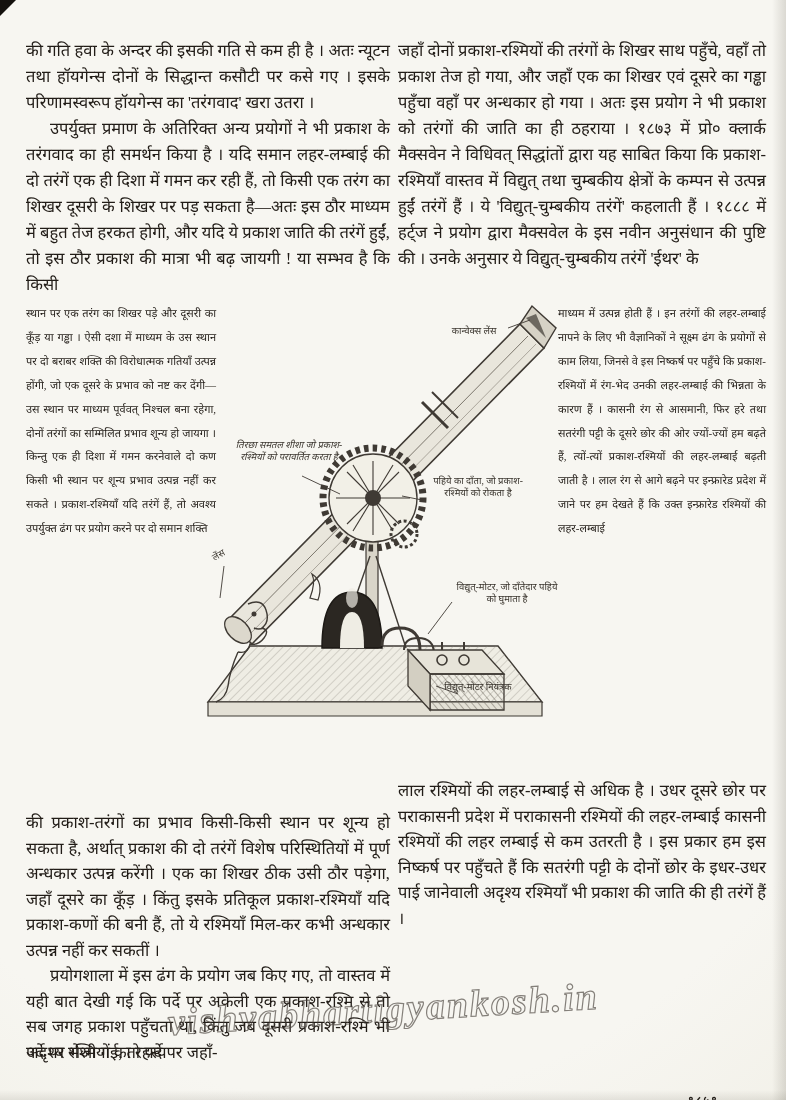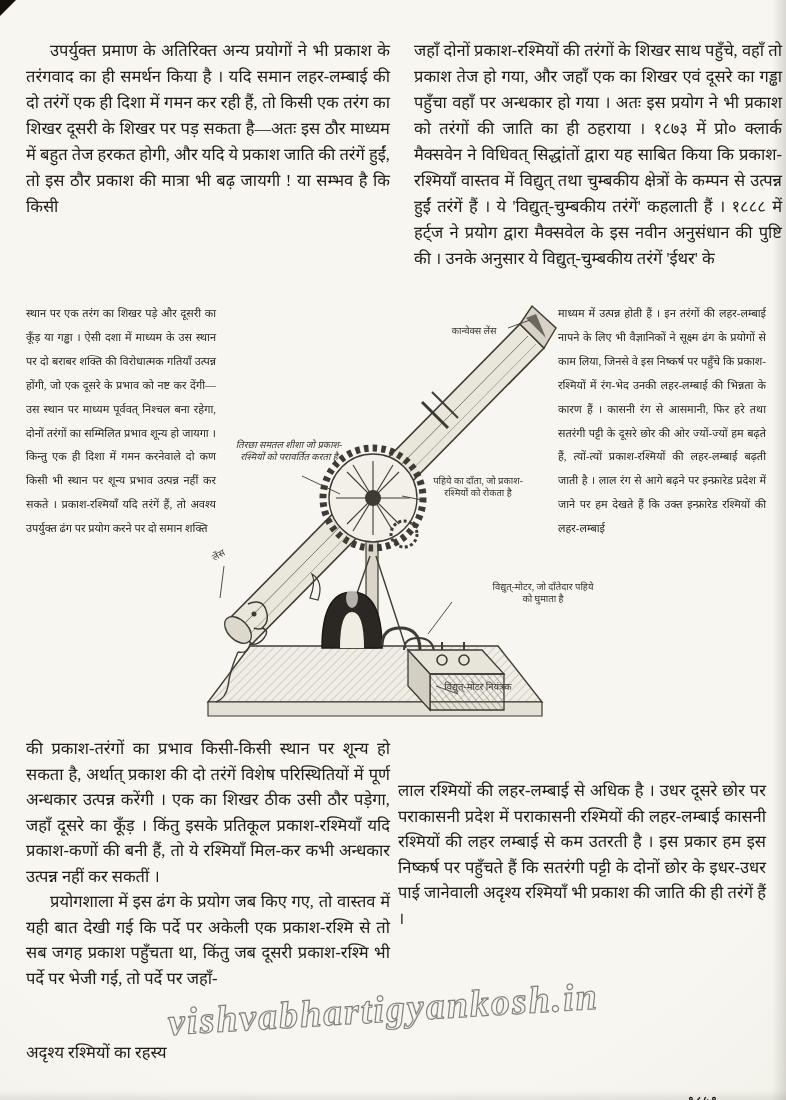--- a/index.html
+++ b/index.html
@@ -55,23 +55,24 @@
 </head>
 <body>
 
 <div class="page">
 
   <div class="corner-artifact"></div>
   <div class="edge-shade-right"></div>
   <div class="edge-shade-bottom"></div>
 
   <div class="col full" style="left:26px; top:38px; width:364px;">
+    <p>की गति हवा के अन्दर की इसकी गति से कम ही है । अतः न्यूटन तथा हॉयगेन्स दोनों के सिद्धान्त कसौटी पर कसे गए । इसके परिणामस्वरूप हॉयगेन्स का 'तरंगवाद' खरा उतरा ।</p>
     <p class="indent">उपर्युक्त प्रमाण के अतिरिक्त अन्य प्रयोगों ने भी प्रकाश के तरंगवाद का ही समर्थन किया है । यदि समान लहर-लम्बाई की दो तरंगें एक ही दिशा में गमन कर रही हैं, तो किसी एक तरंग का शिखर दूसरी के शिखर पर पड़ सकता है—अतः इस ठौर माध्यम में बहुत तेज हरकत होगी, और यदि ये प्रकाश जाति की तरंगें हुईं, तो इस ठौर प्रकाश की मात्रा भी बढ़ जायगी ! या सम्भव है कि किसी</p>
   </div>
-  <div class="col full" style="left:398px; top:38px; width:368px;margin-left:16px;">
+  <div class="col full" style="left:398px; top:38px; width:368px;">
     <p>जहाँ दोनों प्रकाश-रश्मियों की तरंगों के शिखर साथ पहुँचे, वहाँ तो प्रकाश तेज हो गया, और जहाँ एक का शिखर एवं दूसरे का गड्ढा पहुँचा वहाँ पर अन्धकार हो गया । अतः इस प्रयोग ने भी प्रकाश को तरंगों की जाति का ही ठहराया । १८७३ में प्रो० क्लार्क मैक्सवेन ने विधिवत् सिद्धांतों द्वारा यह साबित किया कि प्रकाश-रश्मियाँ वास्तव में विद्युत् तथा चुम्बकीय क्षेत्रों के कम्पन से उत्पन्न हुईं तरंगें हैं । ये 'विद्युत्-चुम्बकीय तरंगें' कहलाती हैं । १८८८ में हर्ट्‌ज ने प्रयोग द्वारा मैक्सवेल के इस नवीन अनुसंधान की पुष्टि की । उनके अनुसार ये विद्युत्-चुम्बकीय तरंगें 'ईथर' के</p>
   </div>
 
   <div class="col narrow" style="left:26px; top:302px; width:190px;">
     <p>स्थान पर एक तरंग का शिखर पड़े और दूसरी का कूँड़ या गड्ढा । ऐसी दशा में माध्यम के उस स्थान पर दो बराबर शक्ति की विरोधात्मक गतियाँ उत्पन्न होंगी, जो एक दूसरे के प्रभाव को नष्ट कर देंगी—उस स्थान पर माध्यम पूर्ववत् निश्चल बना रहेगा, दोनों तरंगों का सम्मिलित प्रभाव शून्य हो जायगा । किन्तु एक ही दिशा में गमन करनेवाले दो कण किसी भी स्थान पर शून्य प्रभाव उत्पन्न नहीं कर सकते । प्रकाश-रश्मियाँ यदि तरंगें हैं, तो अवश्य उपर्युक्त ढंग पर प्रयोग करने पर दो समान शक्ति</p>
   </div>
   <div class="col narrow" style="left:558px; top:302px; width:208px;">
     <p>माध्यम में उत्पन्न होती हैं । इन तरंगों की लहर-लम्बाई नापने के लिए भी वैज्ञानिकों ने सूक्ष्म ढंग के प्रयोगों से काम लिया, जिनसे वे इस निष्कर्ष पर पहुँचे कि प्रकाश-रश्मियों में रंग-भेद उनकी लहर-लम्बाई की भिन्नता के कारण हैं । कासनी रंग से आसमानी, फिर हरे तथा सतरंगी पट्टी के दूसरे छोर की ओर ज्यों-ज्यों हम बढ़ते हैं, त्यों-त्यों प्रकाश-रश्मियों की लहर-लम्बाई बढ़ती जाती है । लाल रंग से आगे बढ़ने पर इन्फ्रारेड प्रदेश में जाने पर हम देखते हैं कि उक्त इन्फ्रारेड रश्मियों की लहर-लम्बाई</p>
   </div>
 
@@ -150,26 +151,26 @@
         <line x1="262" y1="304" x2="238" y2="336"></line>
         <line x1="246" y1="388" x2="268" y2="396"></line>
         <line x1="34" y1="268" x2="30" y2="300"></line>
       </g>
     </svg>
 
     <div class="fig-label" style="left:252px; top:16px; width:64px;margin-top:12px;">कान्वेक्स लेंस</div>
     <div class="fig-label" style="left:40px; top:142px; width:118px;font-style:italic;">तिरछा समतल शीशा जो प्रकाश-रश्मियों को परावर्तित करता है</div>
     <div class="fig-label" style="left:12px; top:252px; width:34px; transform:rotate(-30deg);">लेंस</div>
     <div class="fig-label" style="left:232px; top:178px; width:112px;">पहिये का दाँता, जो प्रकाश-रश्मियों को रोकता है</div>
-    <div class="fig-label" style="left:262px; top:284px; width:110px;margin-left:36px;">विद्युत्-मोटर, जो दाँतेदार पहिये को घुमाता है</div>
+    <div class="fig-label" style="left:262px; top:284px; width:110px;">विद्युत्-मोटर, जो दाँतेदार पहिये को घुमाता है</div>
     <div class="fig-label" style="left:242px; top:384px; width:92px;">विद्युत्-मोटर नियंत्रक</div>
   </div>
 
 
-  <div class="col full" style="left:26px; top:736px; width:364px; line-height:25.5px;">
+  <div class="col full" style="left:26px; top:810px; width:364px; line-height:25.5px;">
     <p>की प्रकाश-तरंगों का प्रभाव किसी-किसी स्थान पर शून्य हो सकता है, अर्थात् प्रकाश की दो तरंगें विशेष परिस्थितियों में पूर्ण अन्धकार उत्पन्न करेंगी । एक का शिखर ठीक उसी ठौर पड़ेगा, जहाँ दूसरे का कूँड़ । किंतु इसके प्रतिकूल प्रकाश-रश्मियाँ यदि प्रकाश-कणों की बनी हैं, तो ये रश्मियाँ मिल-कर कभी अन्धकार उत्पन्न नहीं कर सकतीं ।</p>
     <p class="indent">प्रयोगशाला में इस ढंग के प्रयोग जब किए गए, तो वास्तव में यही बात देखी गई कि पर्दे पर अकेली एक प्रकाश-रश्मि से तो सब जगह प्रकाश पहुँचता था, किंतु जब दूसरी प्रकाश-रश्मि भी पर्दे पर भेजी गई, तो पर्दे पर जहाँ-</p>
   </div>
   <div class="col full" style="left:398px; top:778px; width:368px; line-height:25.5px;">
     <p>लाल रश्मियों की लहर-लम्बाई से अधिक है । उधर दूसरे छोर पर पराकासनी प्रदेश में पराकासनी रश्मियों की लहर-लम्बाई कासनी रश्मियों की लहर लम्बाई से कम उतरती है । इस प्रकार हम इस निष्कर्ष पर पहुँचते हैं कि सतरंगी पट्टी के दोनों छोर के इधर-उधर पाई जानेवाली अदृश्य रश्मियाँ भी प्रकाश की जाति की ही तरंगें हैं ।</p>
   </div>
 
   <div class="footer-title">अदृश्य रश्मियों का रहस्य</div>
   <div class="page-number">१८५९</div>
 

